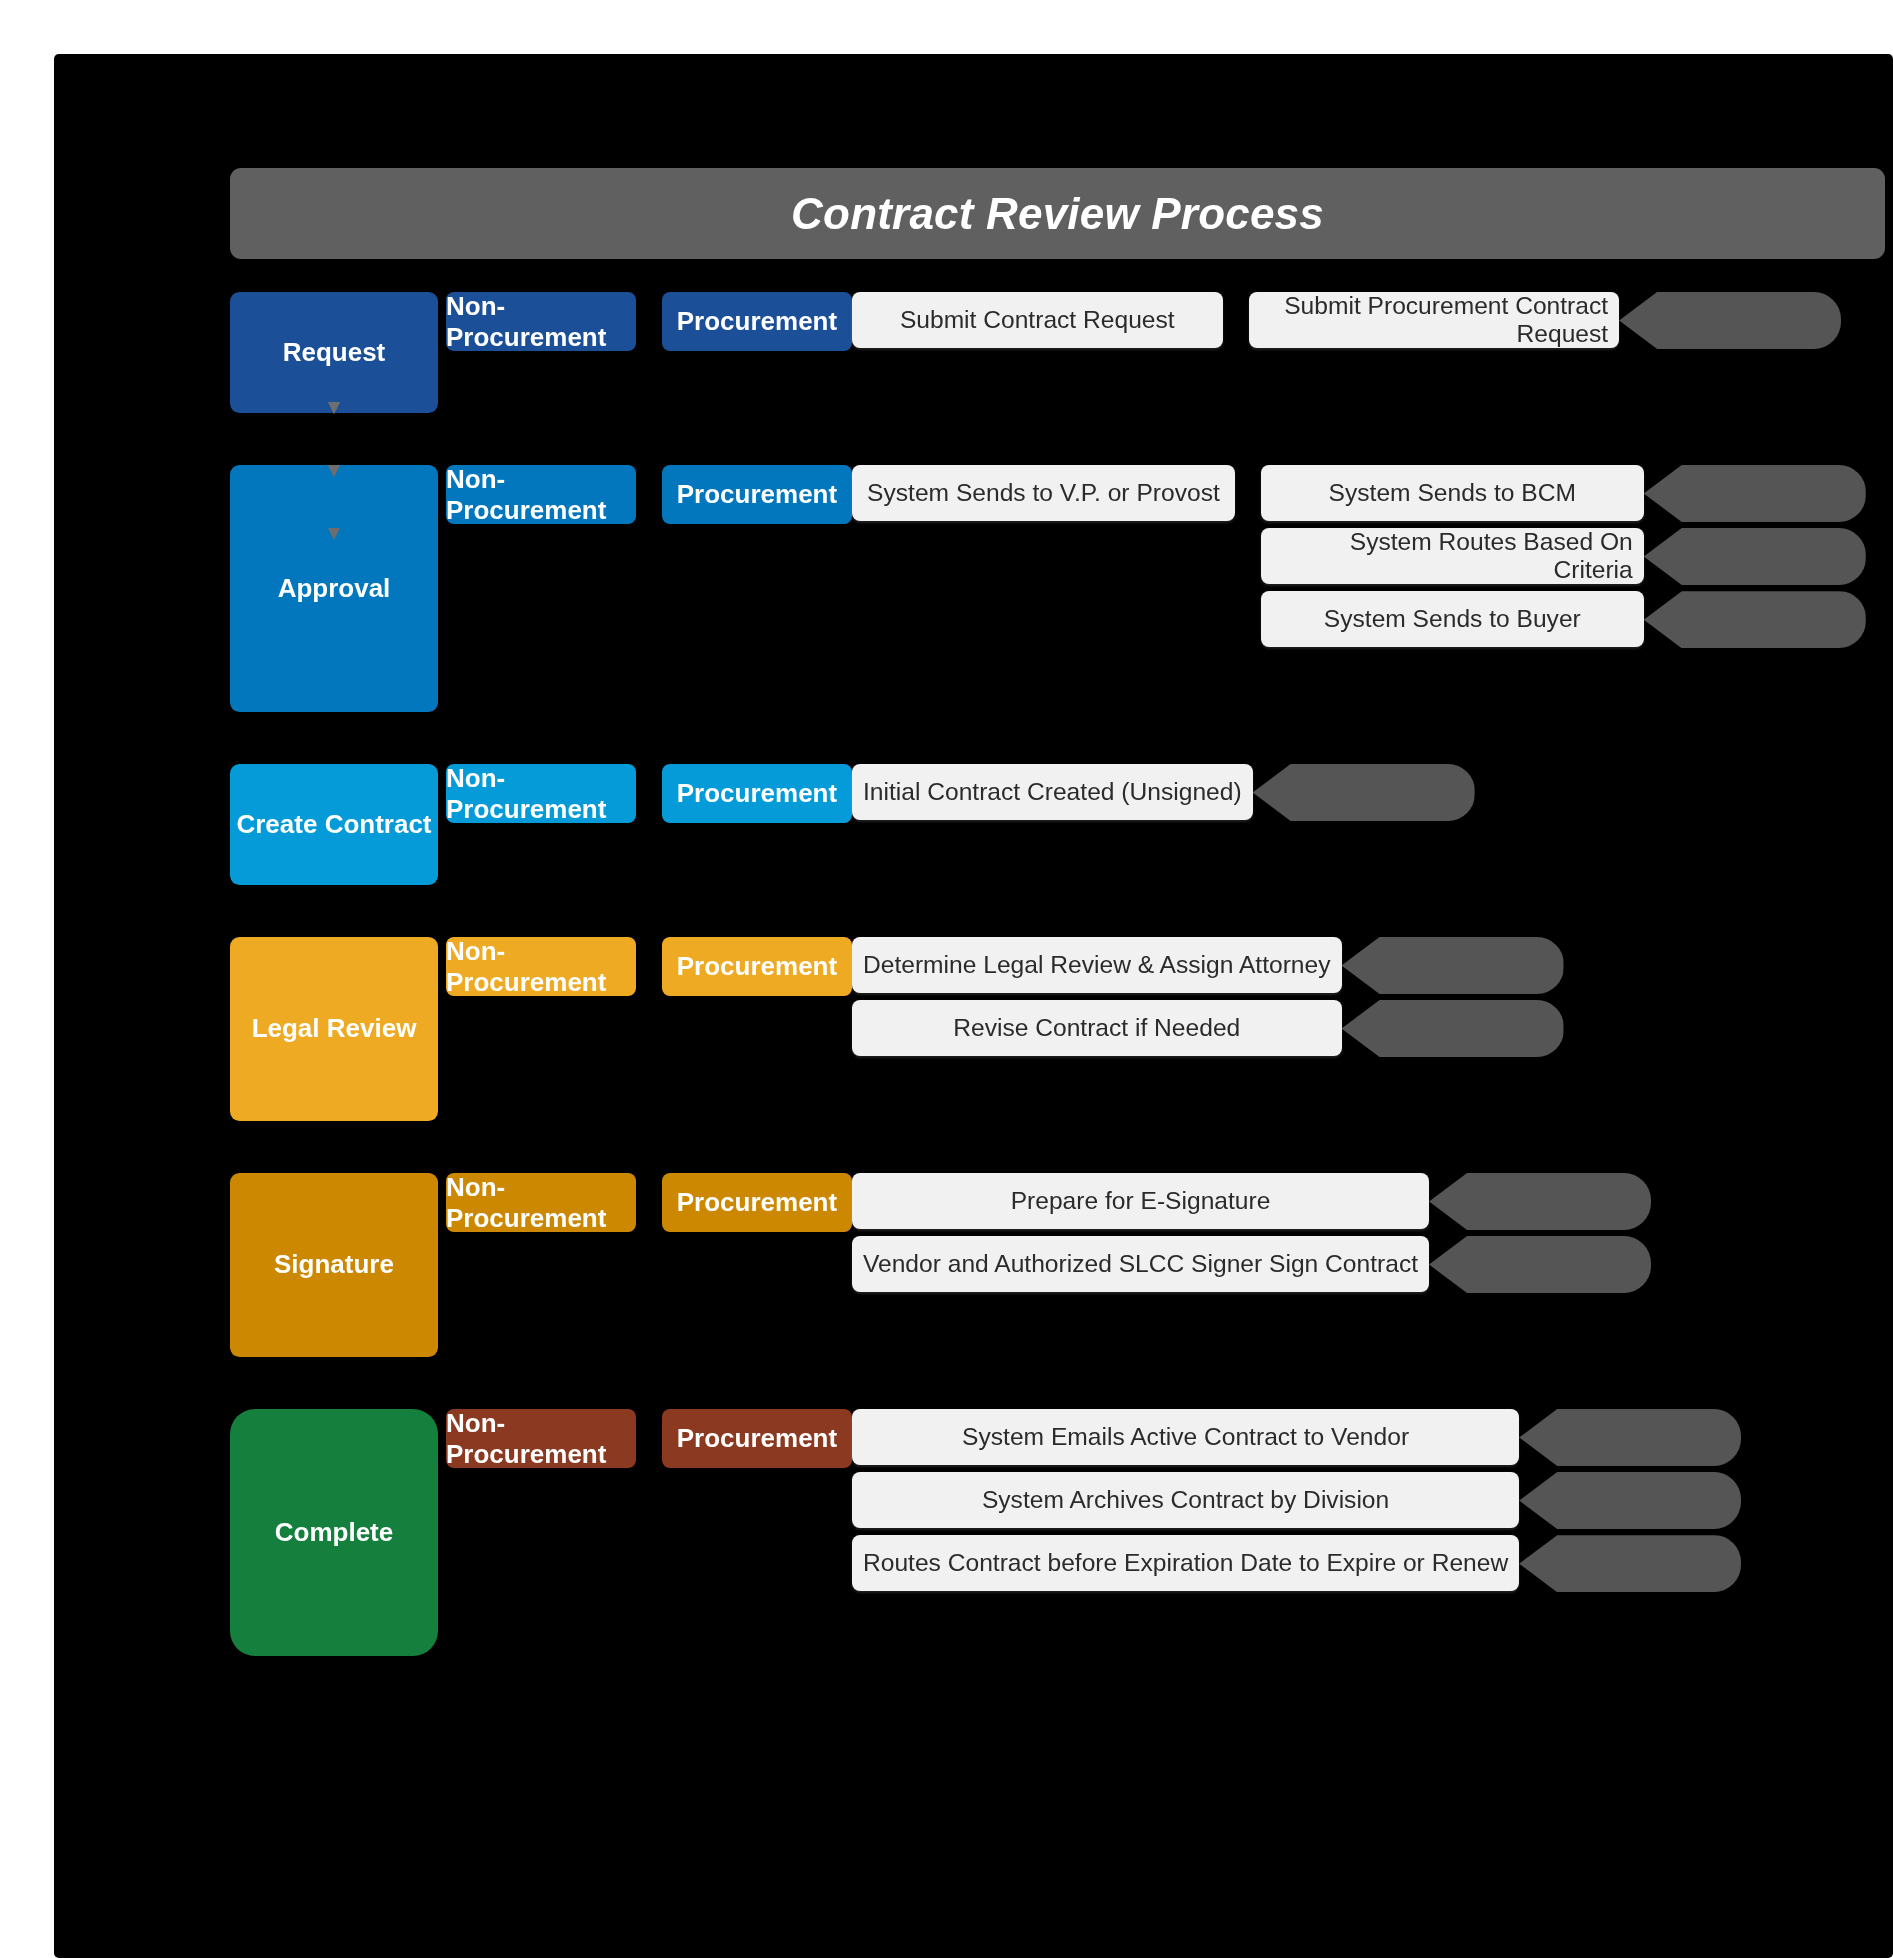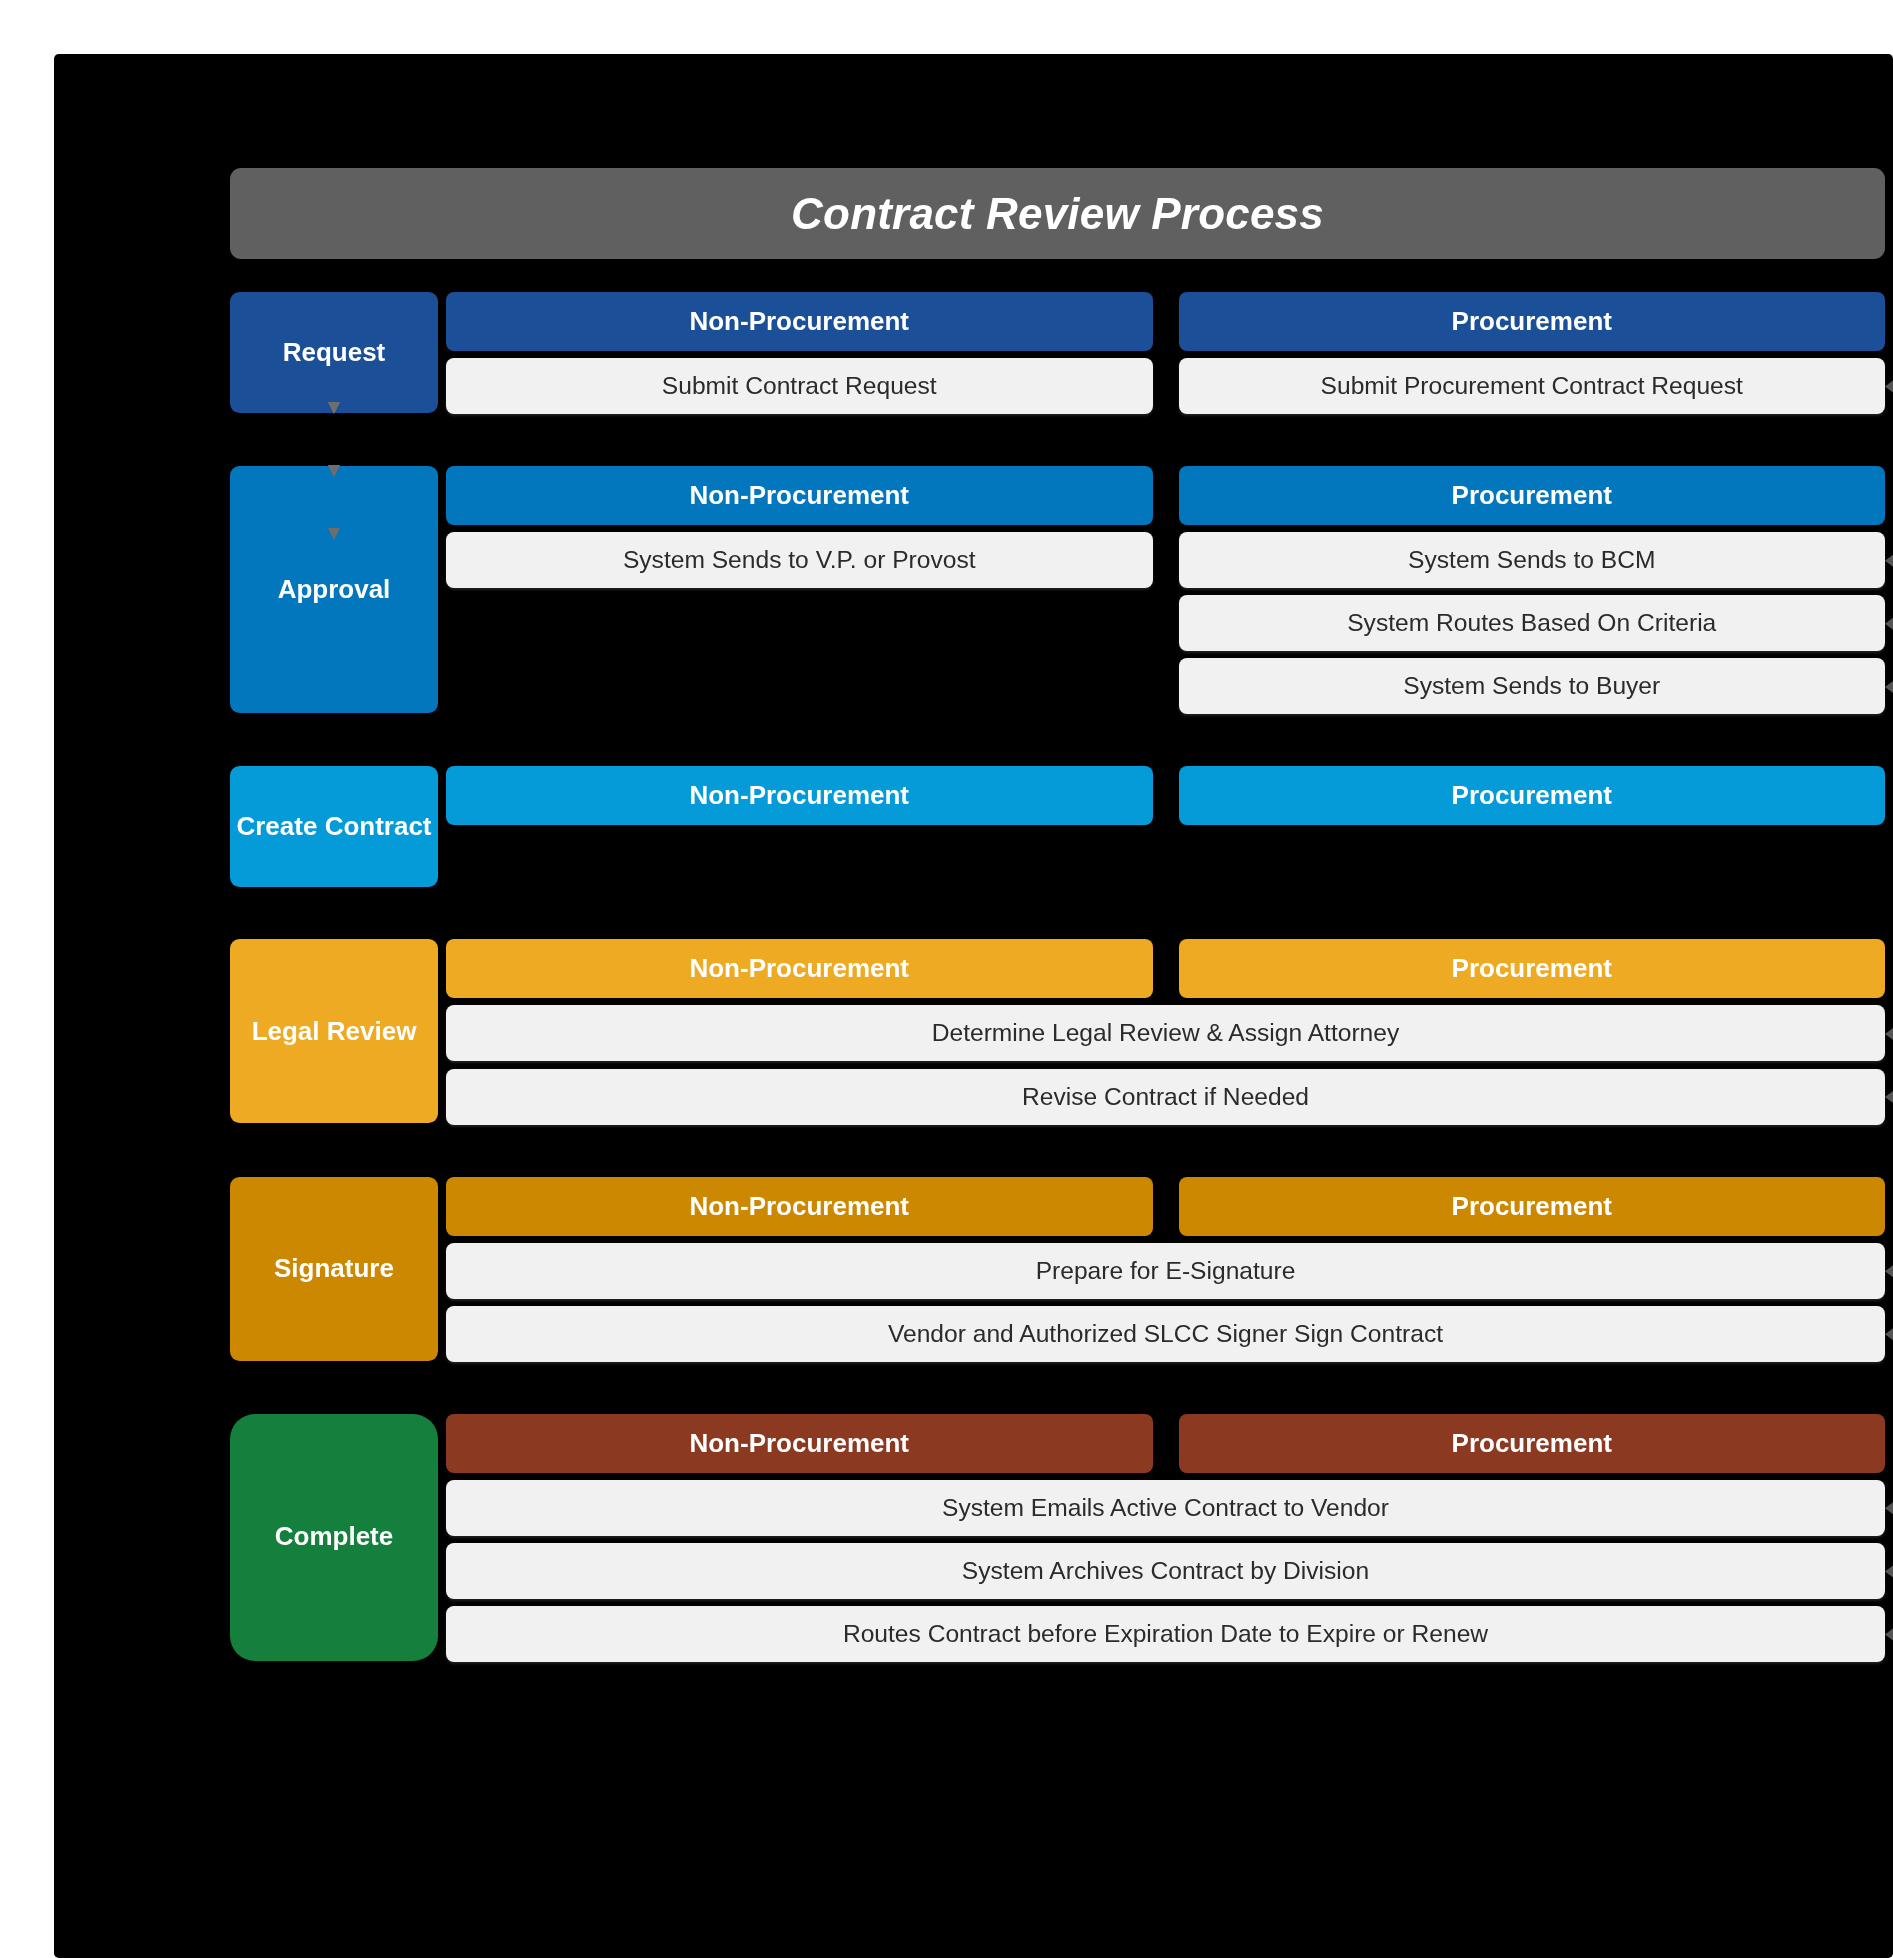--- a/index.html
+++ b/index.html
@@ -64,21 +64,21 @@
     color: #ffffff;
     font-size: 26px;
     font-weight: bold;
     line-height: 1.22;
     padding: 3.2px;
   }
   .stage-body {
     flex: 1 1 auto;
     margin-left: 8px;
     display: flex;
-    flex-direction: column;
+    flex-direction: row;
   }
   
   .cat-headers {
     display: flex;
     gap: 26px;
     margin-bottom: 7.1px;
   }
   .cat-header {
     flex: 1 1 0;
     height: 59px;
@@ -285,20 +285,32 @@
             </div>
             <div class="stage-body">
               <div class="cat-headers">
                 <div class="cat-header" style="background: rgb(4, 155, 216);">
                   <span>Non-Procurement</span>
                 </div>
                 <div class="cat-header" style="background: rgb(4, 155, 216);">
                   <span>Procurement</span>
                 </div>
               </div>
+              <div class="task-grid">
+                <div class="task-col span-2">
+                  <div class="task-row">
+                    <div class="task-box">
+                      <span>Initial Contract Created (Unsigned)</span>
+                    </div>
+                    <div class="role-slot">
+                      <div class="role-badge" style="background: rgb(85, 85, 85);"></div>
+                    </div>
+                  </div>
+                </div>
+              </div>
             </div>
           </div>
           <div class="stage-row">
             <div class="stage-label" style="background: rgb(237, 170, 34); height: 184px;">
               <span>Legal Review</span>
             </div>
             <div class="stage-body">
               <div class="cat-headers">
                 <div class="cat-header" style="background: rgb(237, 170, 34);">
                   <span>Non-Procurement</span>

